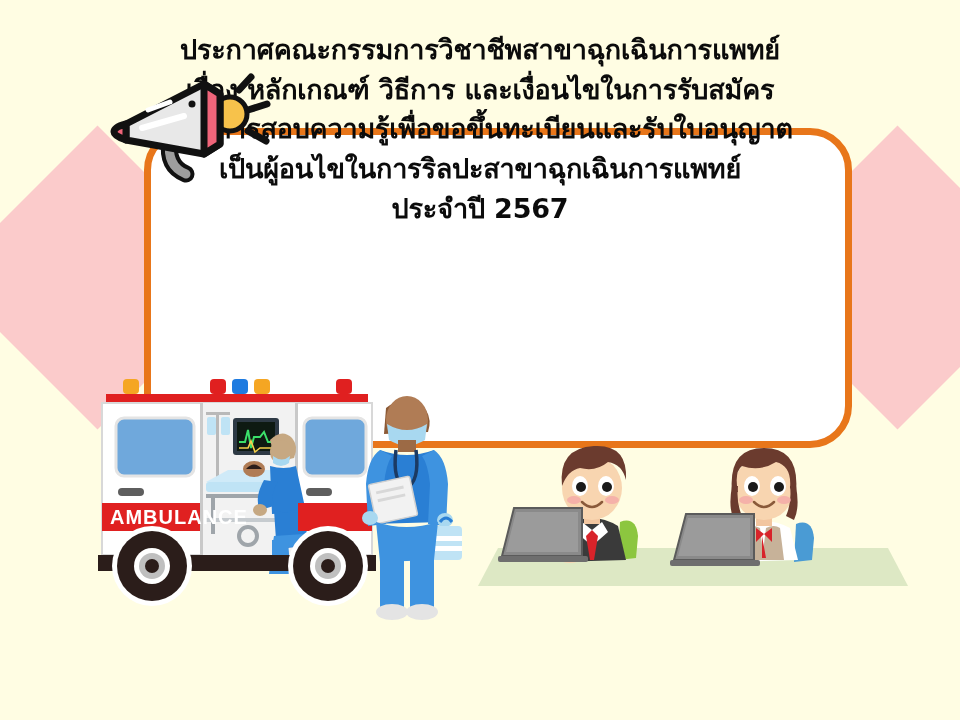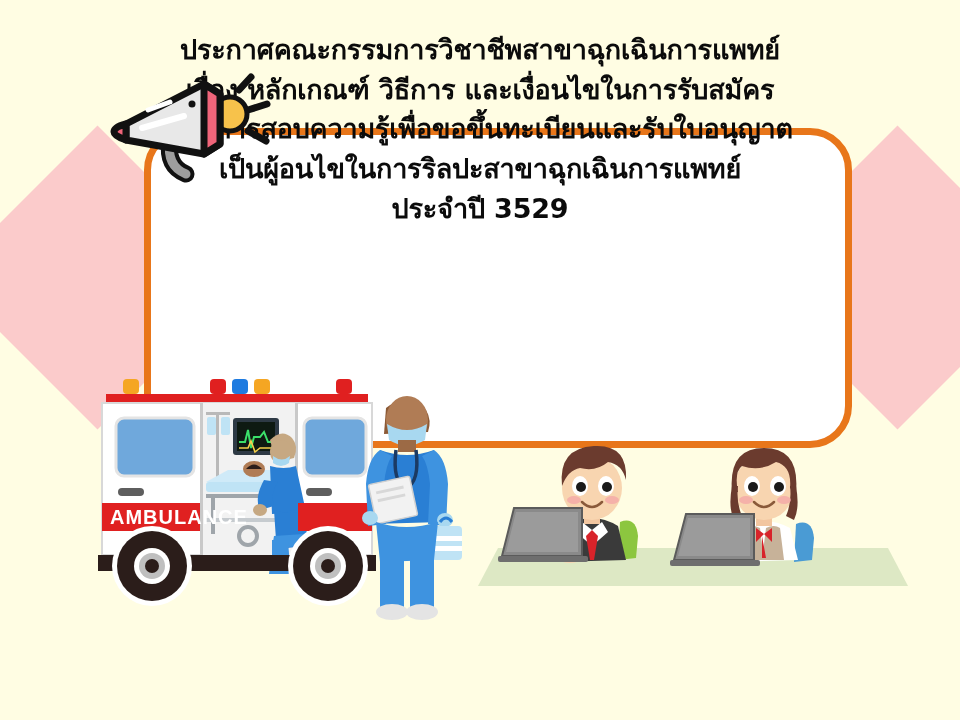--- a/index.html
+++ b/index.html
@@ -102,21 +102,21 @@
   <div class="diamond left"></div>
   <div class="diamond right"></div>
 
   <div id="card"></div>
 
   <div id="card-text">
     <span class="line">ประกาศคณะกรรมการวิชาชีพสาขาฉุกเฉินการแพทย์</span>
     <span class="line">เรื่อง หลักเกณฑ์ วิธีการ และเงื่อนไขในการรับสมัคร</span>
     <span class="line">และการสอบความรู้เพื่อขอขึ้นทะเบียนและรับใบอนุญาต</span>
     <span class="line">เป็นผู้อนไขในการริลปะสาขาฉุกเฉินการแพทย์</span>
-    <span class="line">ประจำปี 3529</span>
+    <span class="line">ประจำปี 2567</span>
   </div>
 
   <svg id="megaphone" viewBox="0 0 175 130">
 
     <g stroke="#111111" stroke-width="7" stroke-linecap="round">
       <line x1="131" y1="28" x2="143" y2="15"></line>
       <line x1="140" y1="48" x2="159" y2="42"></line>
       <line x1="140" y1="69" x2="158" y2="79"></line>
     </g>
 

